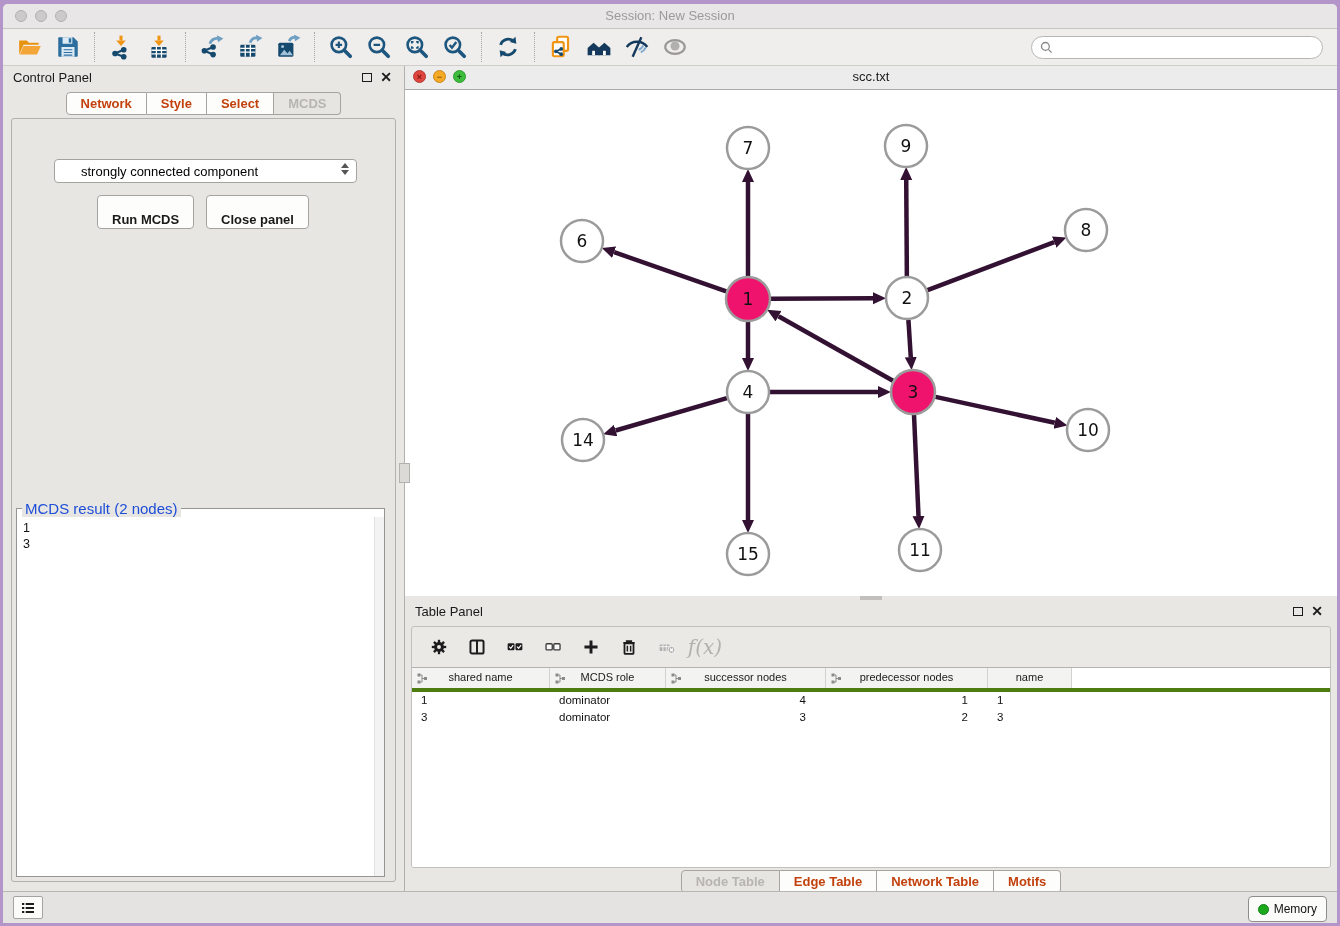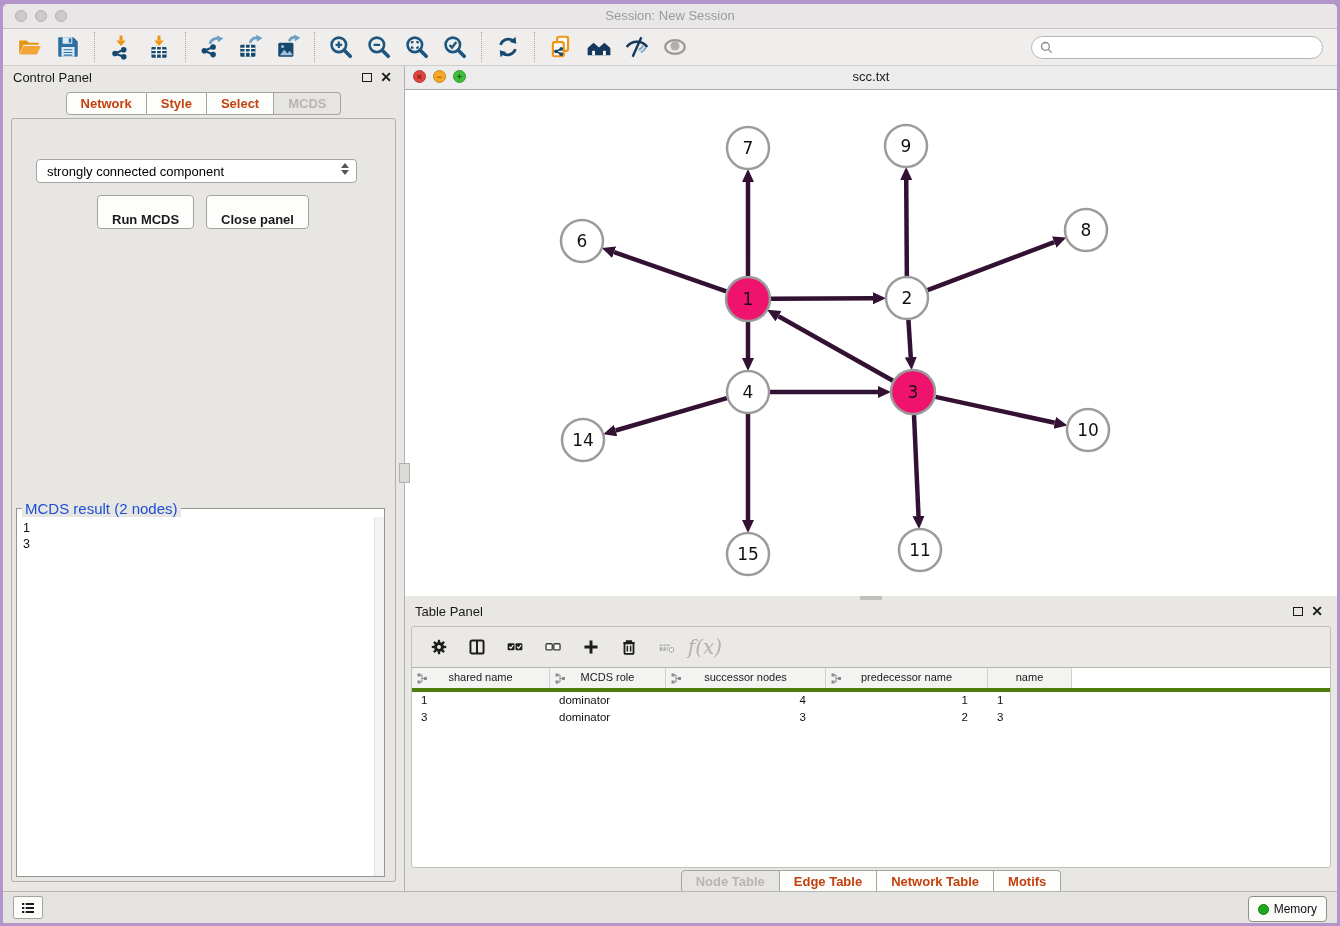--- a/index.html
+++ b/index.html
@@ -36,21 +36,21 @@
 
   .seg{display:inline-flex;}
   .seg span{border:1px solid #a6a4a1;border-left:none;background:#fdfdfc;color:#c2410c;font-size:13px;font-weight:bold;padding:3px 14px;white-space:nowrap;}
   .seg span:first-child{border-left:1px solid #a6a4a1;border-radius:4px 0 0 4px;}
   .seg span:last-child{border-radius:0 4px 4px 0;}
   .seg span.active{background:#e7e5e2;color:#b7b5b1;}
   #cp-tabs{position:absolute;left:0;right:0;top:26px;text-align:center;}
 
   .cp-body{position:absolute;left:8px;right:8px;top:52px;bottom:10px;background:#e8e6e3;border:1px solid #b3b1ae;border-radius:3px;}
   .opt-label{position:absolute;left:0;right:0;top:16px;text-align:center;font-size:13px;font-weight:bold;color:#1a1a1a;}
-  .dropdown{position:absolute;left:24px;right:38px;top:40px;height:24px;background:#fff;border:1px solid #a5a3a0;border-radius:4px;font-size:13px;display:flex;align-items:center;padding-left:10px;box-sizing:border-box;}
+  .dropdown{position:absolute;left:42px;right:38px;top:40px;height:24px;background:#fff;border:1px solid #a5a3a0;border-radius:4px;font-size:13px;display:flex;align-items:center;padding-left:26px;box-sizing:border-box;}
   .stepper{position:absolute;right:7px;top:3px;display:flex;flex-direction:column;gap:2px;}
   .stepper i{width:0;height:0;border-left:4px solid transparent;border-right:4px solid transparent;}
   .stepper i.up{border-bottom:5px solid #555;}
   .stepper i.down{border-top:5px solid #555;}
   .macbtn{position:absolute;top:76px;height:16px;background:#fdfdfc;border:1px solid #a5a3a0;border-radius:4px;font-size:13px;font-weight:bold;font-family:"Liberation Sans",sans-serif;color:#1a1a1a;padding:16px 14px;}
   #run-btn{left:85px;} #closep-btn{left:194px;}
 
   .result-group{position:absolute;left:4px;right:10px;top:381px;height:377px;}
   .result-border{position:absolute;left:0;right:0;top:8px;bottom:0;border:1px solid #979593;background:#fff;}
   .result-legend{position:absolute;left:6px;top:0;padding:0 3px;background:#e8e6e3;font-size:15px;color:#1d4ed8;z-index:2;}
@@ -472,21 +472,21 @@
                 </div>
                 <div class="th" style="left: 414px; width: 162px;">
                   <svg viewBox="0 0 11 11">
                     <g fill="#8a8a8a">
                       <rect x="0.5" y="0.5" width="3" height="3"></rect>
                       <rect x="0.5" y="7.5" width="3" height="3"></rect>
                       <rect x="7" y="4" width="3" height="3"></rect>
                     </g>
                     <path d="M3.5 2h1.5v7H3.5M5 5.5h2" stroke="#8a8a8a" fill="none" stroke-width="1"></path>
                   </svg>
-                  <span class="lbl">predecessor name</span>
+                  <span class="lbl">predecessor nodes</span>
                 </div>
                 <div class="th" style="left: 576px; width: 84px;">
                   <span class="lbl">name</span>
                 </div>
               </div>
             <div id="tbody">
                 <div class="tr">
                   <div class="td" style="left: 0px; width: 138px; text-align: left; padding: 0px 0px 0px 9px;">1</div>
                   <div class="td" style="left: 138px; width: 116px; text-align: left; padding: 0px 0px 0px 9px;">dominator</div>
                   <div class="td" style="left: 254px; width: 160px; text-align: right; padding: 0px 20px 0px 0px;">4</div>

